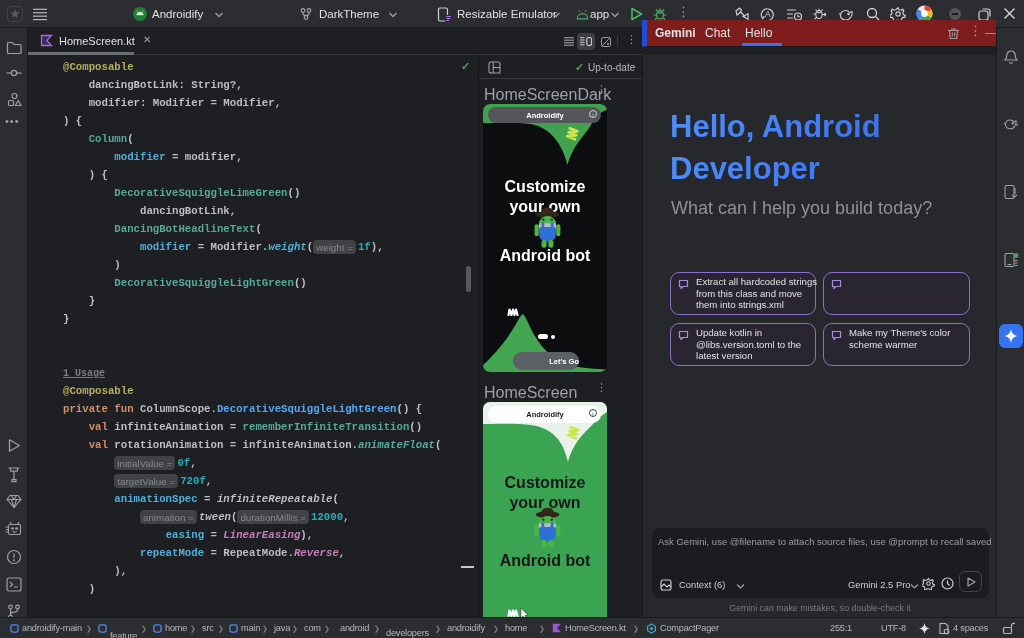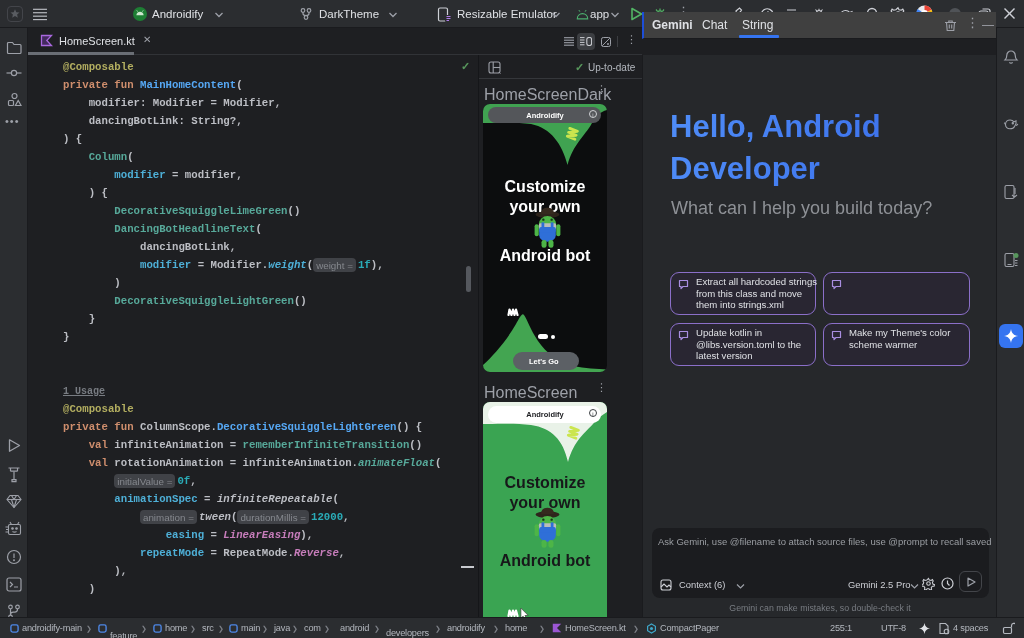--- a/index.html
+++ b/index.html
@@ -29,21 +29,21 @@
 .num { color:#2aacb8; }
 .it { font-style:italic; }
 .pur { color:#c77dbb; }
 .gray { color:#787c82;text-decoration:underline; }
 .chip { background:#404247; color:#85888e; border-radius:4px; padding:1.5px 3px; font-weight:normal; font-family:"Liberation Sans",sans-serif; font-size:9.8px; margin-right:2px; }
 #indentline { top:55px; left:61px; width:1px; height:562px; background:#2e3033; }
 
 #preview { top:55px; left:478px; width:164px; height:562px; background:#1e1f22; border-left:1px solid #151619; }
 .plabel { color:#9da0a8; font-size:16px; }
 
-#gheader { top:12px; left:642px; width:354px; height:27px; background:#404040; border-left:2px solid #1d4ed8; border-bottom:1px solid #1a1b1e;}
+#gheader { top:20px; left:642px; width:354px; height:27px; background:#7f1d1d; border-left:5px solid #1d4ed8; border-bottom:1px solid #1a1b1e;}
 #gpanel { top:55px; left:642px; width:354px; height:562px; background:#26282b; border-left:1px solid #1a1b1e; }
 
 #statusbar { top:617px; left:0; width:1024px; height:21px; background:#2b2d30; border-top:1px solid #1a1b1e; }
 .sbtxt { color:#b4b8bf; font-size:9.2px; line-height:20px; letter-spacing:-0.2px; }
 .bcsep { color:#7b7e85; font-size:7px; line-height:20px; }
 </style>
 </head>
 <body>
 <div id="app">
 
@@ -277,43 +277,43 @@
       </svg>
     <div class="abs" style="left:589px;top:8px;width:1px;height:11px;background:#3c3e42;"></div>
     <div class="abs" style="left:598px;top:5px;color:#9da0a8;font-size:11px;">⋮</div>
   </div>
   <div class="abs" id="tabunderline"></div>
 
   <div class="abs" id="indentline"></div>
   <div class="abs" id="editor">
     <div id="code">
         <div class="ln"><span class="ann">@Composable</span></div>
-        <div class="ln"><span class="kw">private fun </span><span class="fn">MainHomeContent</span>(</div>
+        <div class="ln">    dancingBotLink: String?,</div>
         <div class="ln">    modifier: Modifier = Modifier,</div>
-        <div class="ln">    dancingBotLink: String?,</div>
         <div class="ln">) {</div>
         <div class="ln">    <span class="cmp">Column</span>(</div>
         <div class="ln">        <span class="arg">modifier</span> = modifier,</div>
         <div class="ln">    ) {</div>
         <div class="ln">        <span class="cmp">DecorativeSquiggleLimeGreen</span>()</div>
+        <div class="ln">            dancingBotLink,</div>
         <div class="ln">        <span class="cmp">DancingBotHeadlineText</span>(</div>
-        <div class="ln">            dancingBotLink,</div>
         <div class="ln">            <span class="arg">modifier</span> = Modifier.<span class="arg it">weight</span>(<span class="chip">weight =</span><span class="num">1f</span>),</div>
         <div class="ln">        )</div>
         <div class="ln">        <span class="cmp">DecorativeSquiggleLightGreen</span>()</div>
         <div class="ln">    }</div>
         <div class="ln">}</div>
         <div class="ln"> </div>
         <div class="ln"> </div>
         <div class="ln"><span class="gray" style="font-size:10px;">1 Usage</span></div>
         <div class="ln"><span class="ann">@Composable</span></div>
         <div class="ln"><span class="kw">private fun </span>ColumnScope.<span class="fn">DecorativeSquiggleLightGreen</span>() {</div>
         <div class="ln">    <span class="kw">val </span>infiniteAnimation = <span class="cmp">rememberInfiniteTransition</span>()</div>
         <div class="ln">    <span class="kw">val </span>rotationAnimation = infiniteAnimation.<span class="cmp it">animateFloat</span>(</div>
         <div class="ln">        <span class="chip">initialValue =</span><span class="num">0f</span>,</div>
+        <div class="ln">        <span class="chip">targetValue =</span><span class="num">720f</span>,</div>
         <div class="ln">        <span class="arg">animationSpec</span> = <span class="it">infiniteRepeatable</span>(</div>
         <div class="ln">            <span class="chip">animation =</span><span class="it">tween</span>(<span class="chip">durationMillis =</span><span class="num">12000</span>,</div>
         <div class="ln">                <span class="arg">easing</span> = <span class="pur it">LinearEasing</span>),</div>
         <div class="ln">            <span class="arg">repeatMode</span> = RepeatMode.<span class="pur it">Reverse</span>,</div>
         <div class="ln">        ),</div>
         <div class="ln">    )</div>
 </div>
   </div>
   <div class="abs" style="left:461px;top:60px;color:#57965c;font-size:11px;font-weight:bold;">✓</div>
   <div class="abs" style="left:466px;top:266px;width:5px;height:26px;background:#55585e;border-radius:2.5px;"></div>
@@ -365,21 +365,21 @@
       </svg>
       <svg class="abs" style="left:24px;top:204px;" width="12" height="8" viewBox="0 0 12 8">
           <path d="M1.5 7L2.5 1.5 4.5 7 6 1.5 7.5 7 9 1.5 10.5 7" fill="none" stroke="#fff" stroke-width="2.2" stroke-linecap="round" stroke-linejoin="round"></path>
         </svg>
       <svg class="abs" style="left:0;top:200px;" width="124" height="68" viewBox="0 0 124 68">
           <path d="M0 68 V61 C10 52 24 36 33 20 C36 15 39 8 41 11 C44 15 47 25 55 37 C63 49 76 58 90 62 C102 64.5 114 65 124 65.5 V68 Z" fill="#43a551"></path>
         </svg>
       <div class="abs" style="left:55px;top:230px;width:10px;height:5px;background:#fff;border-radius:2.5px;"></div>
       <div class="abs" style="left:68px;top:231px;width:4px;height:4px;background:#fff;border-radius:50%;"></div>
       <div class="abs" style="left:30px;top:248px;width:66px;height:18px;background:#5c6065;border-radius:9px;"></div>
-      <div class="abs" style="left:30px;top:253px;width:66px;text-align:left;color:#fff;font-size:7.5px;font-weight:bold;margin-left:16px;">Let's Go</div>
+      <div class="abs" style="left:30px;top:253px;width:66px;text-align:right;color:#fff;font-size:7.5px;font-weight:bold;">Let's Go</div>
     </div>
     <div class="abs plabel" style="left:5px;top:329px;">HomeScreen</div>
     <div class="abs" style="left:117px;top:326px;color:#9da0a8;font-size:11px;">⋮</div>
 
     <div class="abs" style="left:4px;top:347px;width:124px;height:215px;background:#3aa452;border-radius:7px 7px 0 0;overflow:hidden;">
       <svg class="abs" style="left:0;top:0;" width="124" height="70" viewBox="0 0 124 70">
           <path d="M0 0 H124 V10 C119 13 114 17 110 22 C103 30 91 38 85 60 C80 38 69 26 48 23 C30 21 10 22 0 22 Z" fill="#e9f2e8"></path>
         </svg>
       <div class="abs" style="left:5px;top:4px;width:113px;height:17px;background:#ffffff;border-radius:9px;"></div>
       <div class="abs" style="left:0px;top:8px;width:124px;text-align:center;color:#202124;font-size:7.5px;font-weight:bold;">Androidify</div>
@@ -411,21 +411,21 @@
         </svg>
       <svg class="abs" style="left:37px;top:205px;" width="9" height="13" viewBox="0 0 10 14">
           <path d="M1 1l8 8-3.5.3 2 3.5-2 1-2-3.8L1 12z" fill="#fff" stroke="#333" stroke-width=".7"></path>
         </svg>
     </div>
   </div>
 
   <div class="abs" id="gheader">
     <div class="abs" style="left:8px;top:6px;color:#dfe1e5;font-size:12px;font-weight:bold;">Gemini</div>
     <div class="abs" style="left:58px;top:6px;color:#dfe1e5;font-size:12px;">Chat</div>
-    <div class="abs" style="left:98px;top:6px;color:#dfe1e5;font-size:12px;">String</div>
+    <div class="abs" style="left:98px;top:6px;color:#dfe1e5;font-size:12px;">Hello</div>
     <div class="abs" style="left:95px;top:23px;width:40px;height:3px;background:#3574f0;border-radius:1px;"></div>
     <svg class="abs" style="left:300px;top:7px;" width="13" height="13" viewBox="0 0 13 13">
         <g fill="none" stroke="#9da0a8" stroke-width="1.1">
           <path d="M2.5 3.5h8l-.7 8h-6.6z"></path>
           <path d="M1 3.5h11M4.8 3.5V2h3.4v1.5M5.3 5.5v4M7.7 5.5v4"></path>
         </g>
       </svg>
     <div class="abs" style="left:322px;top:3px;color:#9da0a8;font-size:13px;">⋮</div>
     <div class="abs" style="left:338px;top:6px;color:#9da0a8;font-size:12px;">—</div>
   </div>

